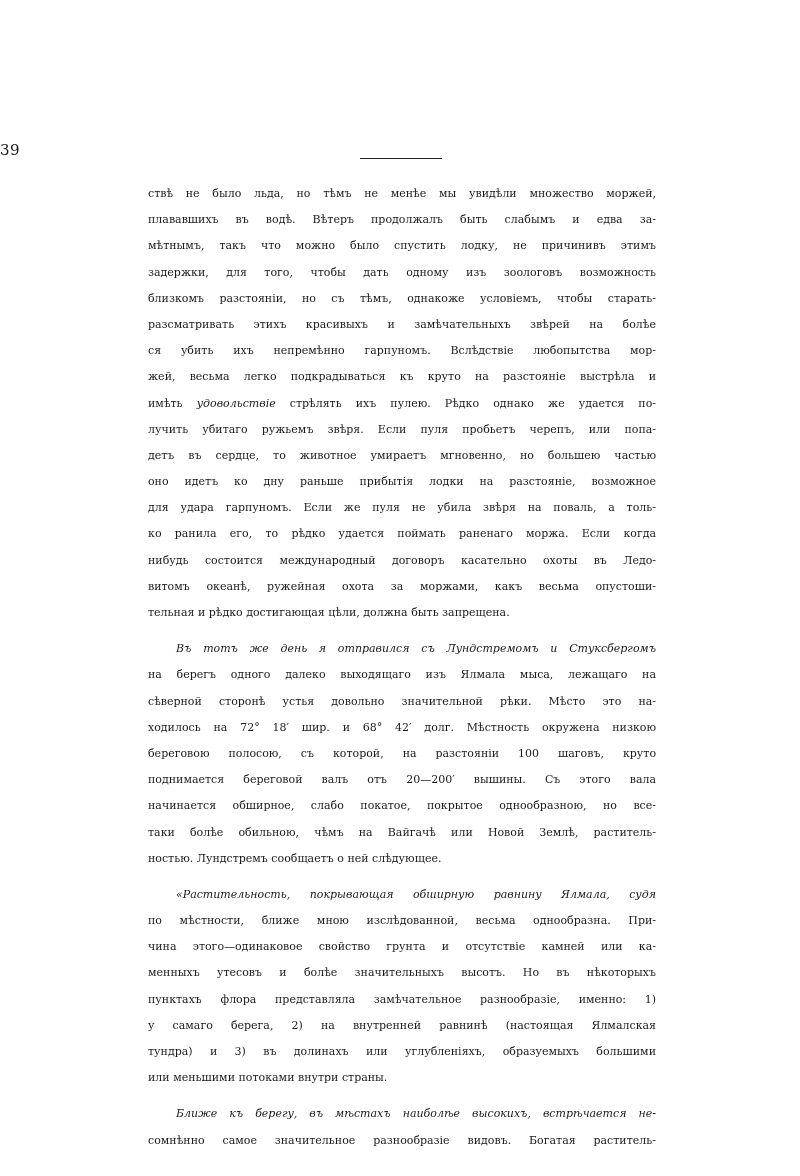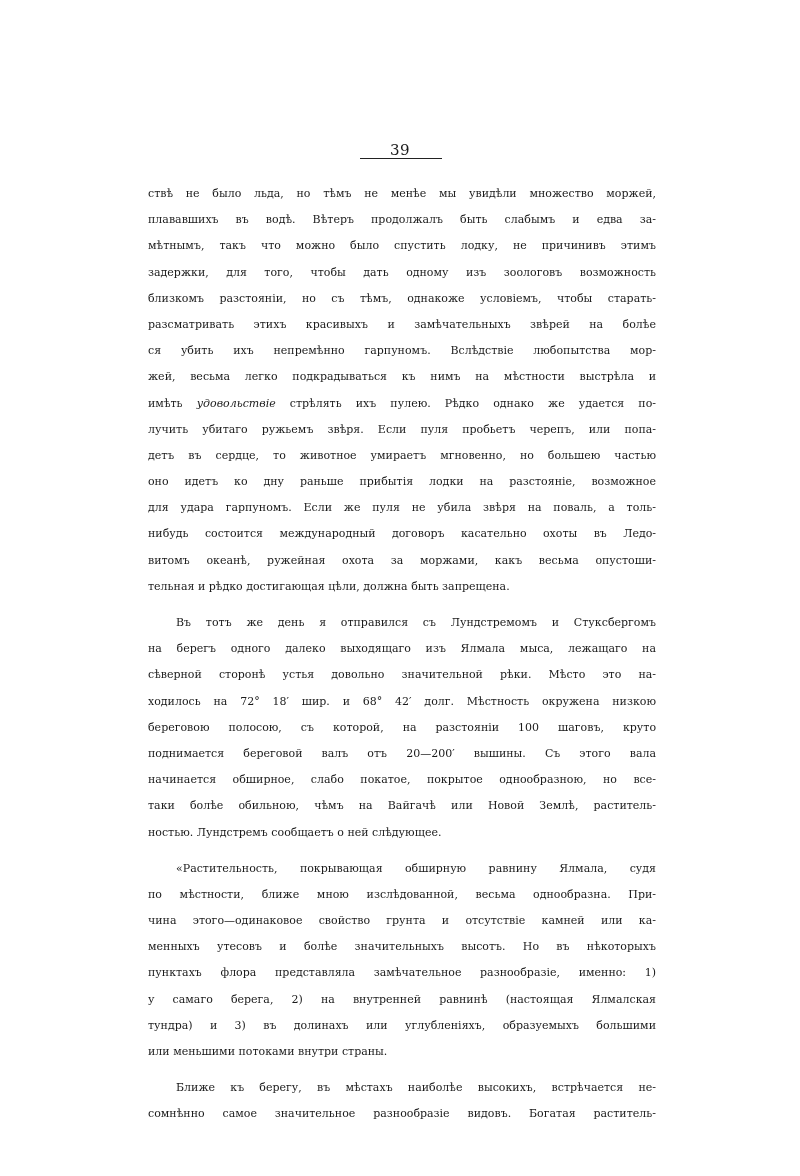--- a/index.html
+++ b/index.html
@@ -1,50 +1,51 @@
 <!DOCTYPE html>
 <html><head>
 <meta charset="utf-8">
 <style>
   html, body { margin:0; padding:0; }
   body { width:800px; height:1176px; background:#ffffff; position:relative; overflow:hidden;
          font-family: "DejaVu Serif", "Liberation Serif", serif; color:#1a1a1a; }
-  .page-num { position:absolute; top:141px; left:0; width:800px; text-align:center;
+  .page-num { position:absolute; top:141px; left:0; width:800px; 
               font-size:15px; letter-spacing:0.5px; }
   .rule { position:absolute; top:158px; left:360px; width:82px; height:1px; background:#222; }
   .text { position:absolute; left:148px; top:181px; width:508px; }
   .line { height:26.2px; line-height:26.2px; font-size:11px; white-space:nowrap;
           text-align:justify; text-align-last:justify; overflow:visible; }
   .line.last { text-align-last:left; }
-  .line.indent { padding-left:28px; }
+  .line.indent { padding-left:28px;font-style:italic; }
   .para-gap { height:10px; }
   em { font-style:italic; }
 </style>
 </head>
 <body>
 
 <div class="page-num">39</div>
 <div class="rule"></div>
 
 <div class="text">
 
   <div>
     <div class="line">ствѣ не было льда, но тѣмъ не менѣе мы увидѣли множество моржей,</div>
     <div class="line">плававшихъ въ водѣ. Вѣтеръ продолжалъ быть слабымъ и едва за-</div>
     <div class="line">мѣтнымъ, такъ что можно было спустить лодку, не причинивъ этимъ</div>
     <div class="line">задержки, для того, чтобы дать одному изъ зоологовъ возможность</div>
     <div class="line">близкомъ разстояніи, но съ тѣмъ, однакоже условіемъ, чтобы старать-</div>
     <div class="line">разсматривать этихъ красивыхъ и замѣчательныхъ звѣрей на болѣе</div>
     <div class="line">ся убить ихъ непремѣнно гарпуномъ. Вслѣдствіе любопытства мор-</div>
-    <div class="line">жей, весьма легко подкрадываться къ нимъ на мѣстности выстрѣла и</div>
+    <div class="line">жей, весьма легко подкрадываться къ круто на разстояніе выстрѣла и</div>
     <div class="line">имѣть <em>удовольствіе</em> стрѣлять ихъ пулею. Рѣдко однако же удается по-</div>
     <div class="line">лучить убитаго ружьемъ звѣря. Если пуля пробьетъ черепъ, или попа-</div>
     <div class="line">детъ въ сердце, то животное умираетъ мгновенно, но большею частью</div>
     <div class="line">оно идетъ ко дну раньше прибытія лодки на разстояніе, возможное</div>
     <div class="line">для удара гарпуномъ. Если же пуля не убила звѣря на поваль, а толь-</div>
+    <div class="line">ко ранила его, то рѣдко удается поймать раненаго моржа. Если когда</div>
     <div class="line">нибудь состоится международный договоръ касательно охоты въ Ледо-</div>
     <div class="line">витомъ океанѣ, ружейная охота за моржами, какъ весьма опустоши-</div>
     <div class="line last">тельная и рѣдко достигающая цѣли, должна быть запрещена.</div>
   </div>
   <div class="para-gap"></div>
 
   <div>
     <div class="line indent">Въ тотъ же день я отправился съ Лундстремомъ и Стуксбергомъ</div>
     <div class="line">на берегъ одного далеко выходящаго изъ Ялмала мыса, лежащаго на</div>
     <div class="line">сѣверной сторонѣ устья довольно значительной рѣки. Мѣсто это на-</div>

